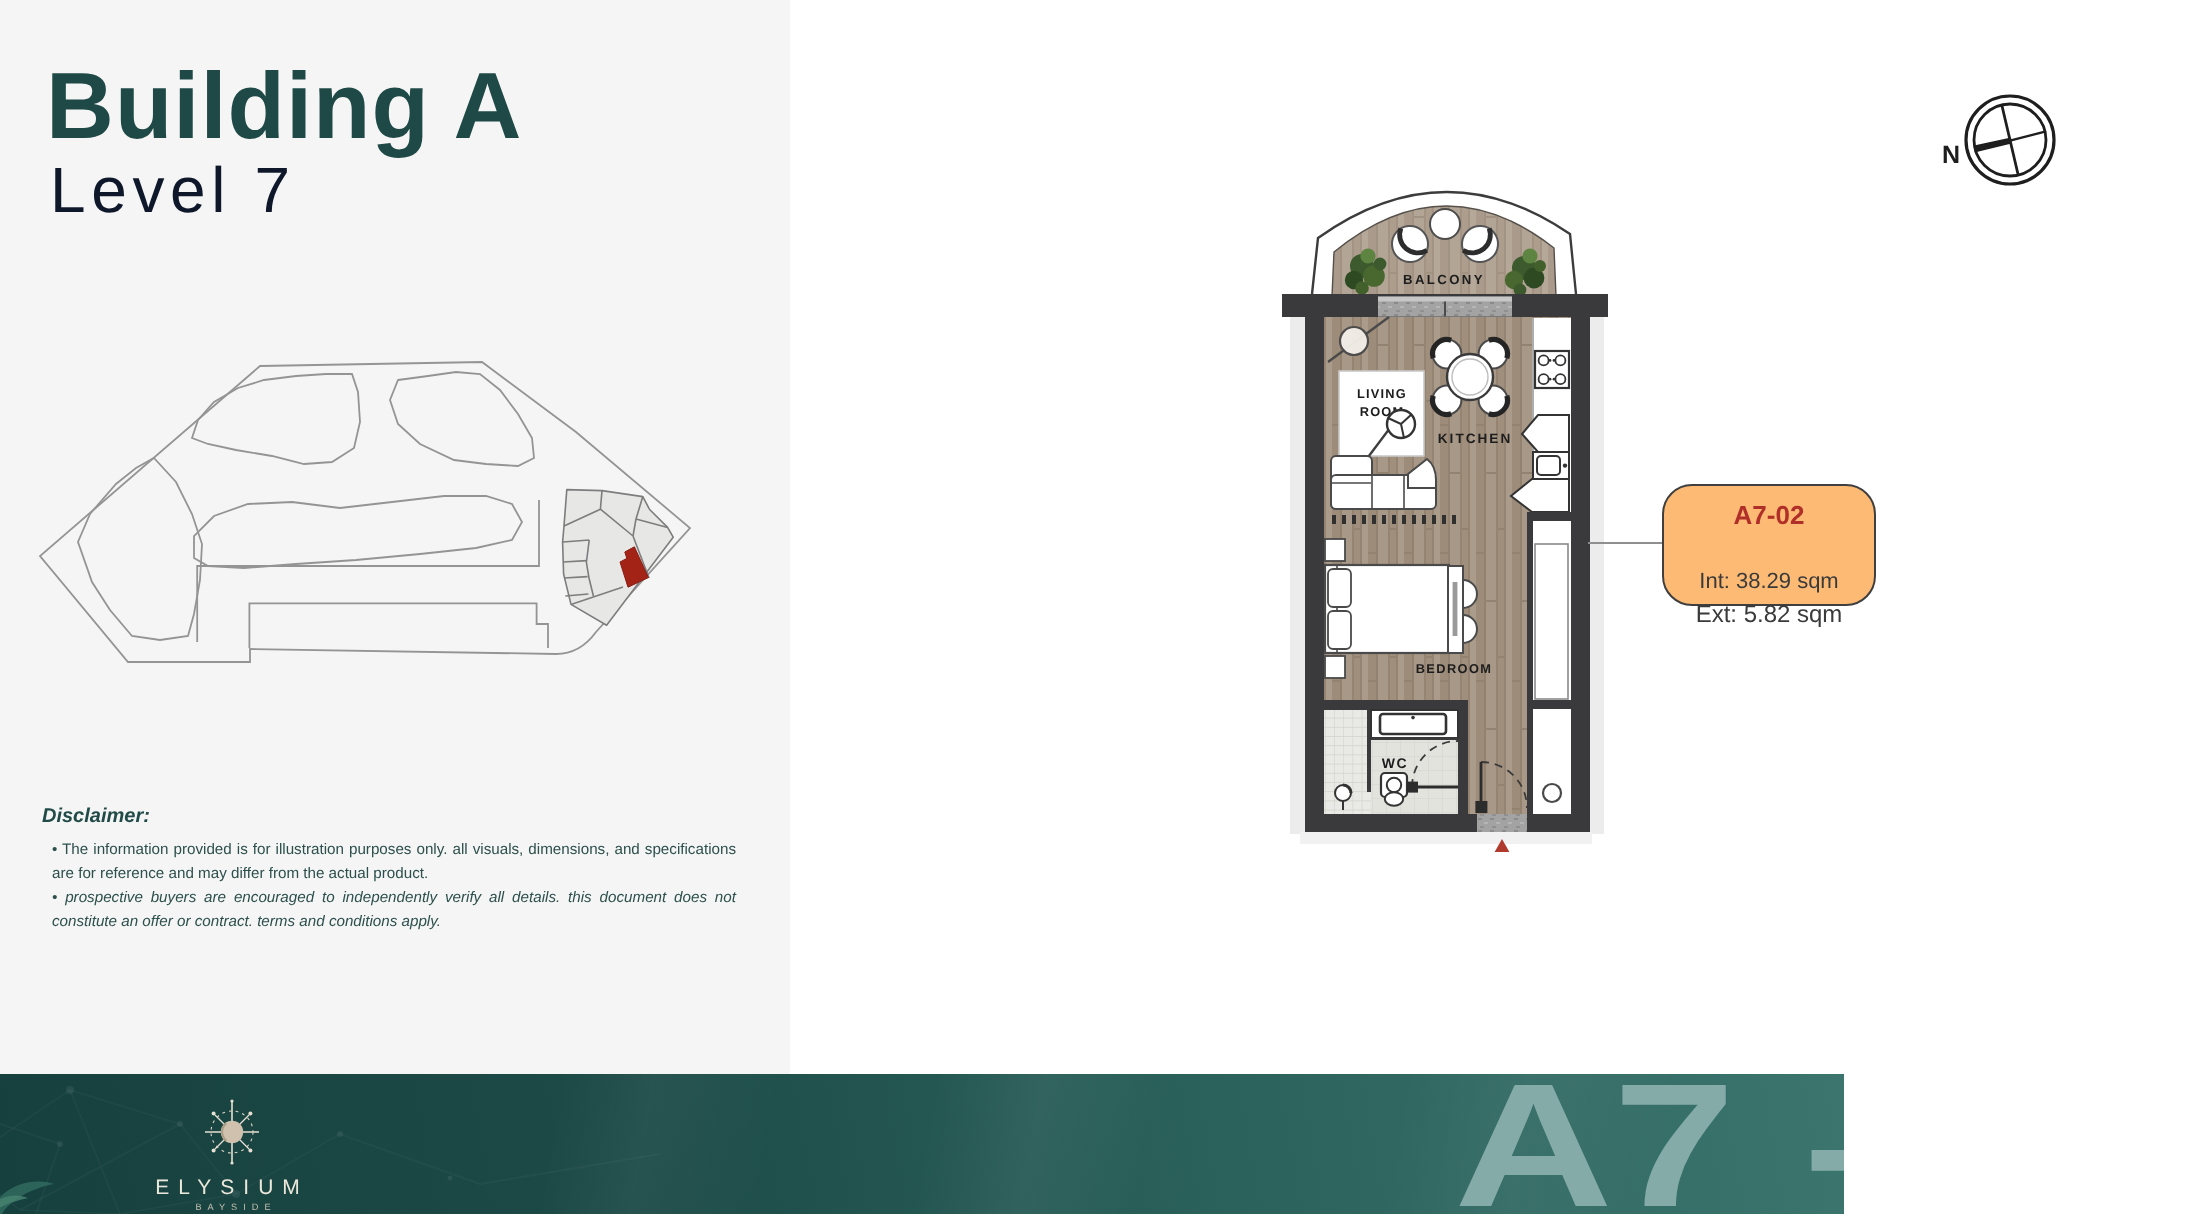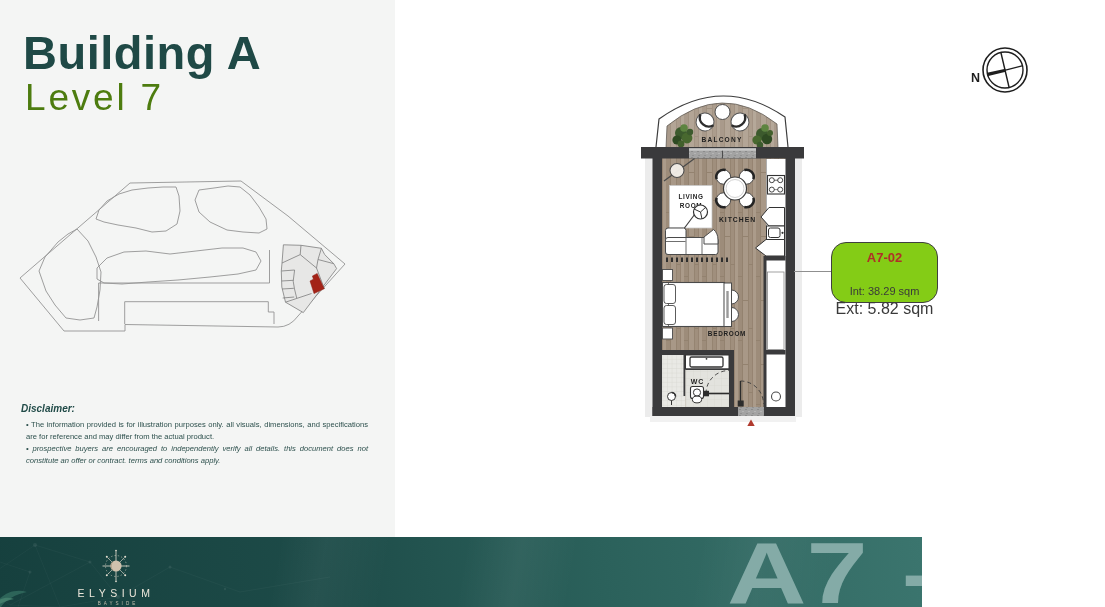--- a/index.html
+++ b/index.html
@@ -8,21 +8,21 @@
   .abs{position:absolute;will-change:transform;}
   div{will-change:transform;}
 </style>
 </head>
 <body>
 
 <div class="abs" style="left:0;top:0;width:395px;height:537px;background:#f4f5f4;"></div>
 
 <div class="abs" style="left:23px;top:25px;color:#1f4946;font-size:47px;font-weight:bold;letter-spacing:0.5px;text-align:right;">Building A</div>
 
-<div class="abs" style="left:25px;top:77px;color:#4d7c0f;font-size:37px;font-weight:normal;letter-spacing:2.8px;">Level 7</div>
+<div class="abs" style="left:25px;top:77px;color:#0f172a;font-size:32px;font-weight:normal;letter-spacing:2.8px;">Level 7</div>
 
 <svg class="abs" style="left:0;top:160px;" width="370" height="185" viewBox="0 160 370 185">
 
   <g fill="none" stroke="#949494" stroke-width="0.9">
     <path d="M130,183 L241,181 L288,216 L345,264 L298,316 Q290,327 278,327 L125,324.5 L125,331 L64,331 L20,278 Z"></path>
 
     <path d="M98.6,321 L98.6,283 L269.5,283 L269.5,250"></path>
 
     <path d="M124.7,324 L124.7,301.7 L268.3,301.7 L268.3,312 L274,312 L274,324"></path>
 
@@ -293,24 +293,24 @@
 
   <path d="M740.5,381 A23,23 0 0 1 763.5,404" fill="none" stroke="#3a3a3a" stroke-width="0.9" stroke-dasharray="4,3"></path>
   <line x1="740.5" y1="381" x2="740.5" y2="405" stroke="#2c2c2c" stroke-width="1.4"></line>
   <rect x="737.7" y="400.5" width="6" height="6" fill="#2c2c2c"></rect>
 
   <path d="M751,419.5 L754.7,426 L747.3,426 Z" fill="#b03a2e"></path>
 </svg>
 
 <div class="abs" style="left:794px;top:271px;width:37px;height:1.2px;background:#8f8f8f;"></div>
 
-<div class="abs" style="left:831px;top:242px;width:105px;height:59px;background:#84cc16;border:1.3px solid #3f3f3f;border-radius:15px;text-align:center;">
+<div class="abs" style="left:831px;top:242px;width:105px;height:59px;background:#fdba74;border:1.3px solid #3f3f3f;border-radius:15px;text-align:center;">
   <div style="margin-top:7px;font-size:13px;font-weight:bold;color:#b02f28;">A7-02</div>
   <div style="margin-top:20px;font-size:11px;color:#3a3a3a;">Int: 38.29 sqm</div>
-  <div style="margin-top:3px;font-size:16px;color:#3a3a3a;">Ext: 5.82 sqm</div>
+  <div style="margin-top:3px;font-size:12px;color:#3a3a3a;">Ext: 5.82 sqm</div>
 </div>
 
 <svg class="abs" style="left:945px;top:35px;" width="110" height="72" viewBox="945 35 110 72">
   <circle cx="1005" cy="70" r="22" fill="none" stroke="#1e1e1e" stroke-width="1.6"></circle>
   <circle cx="1005" cy="70" r="18" fill="none" stroke="#1e1e1e" stroke-width="1.4"></circle>
   <line x1="1000.9" y1="52.5" x2="1009.1" y2="87.5" stroke="#1e1e1e" stroke-width="1.4"></line>
   <line x1="1005.5" y1="70.2" x2="1023" y2="65.7" stroke="#1e1e1e" stroke-width="1.2"></line>
   <path d="M987,72.8 L1005.5,68.7 L1005.8,71.7 L987.3,76.3 Z" fill="#1e1e1e"></path>
   <text x="971" y="81.5" font-size="12.5" font-weight="bold" fill="#1e1e1e">N</text>
 </svg>

